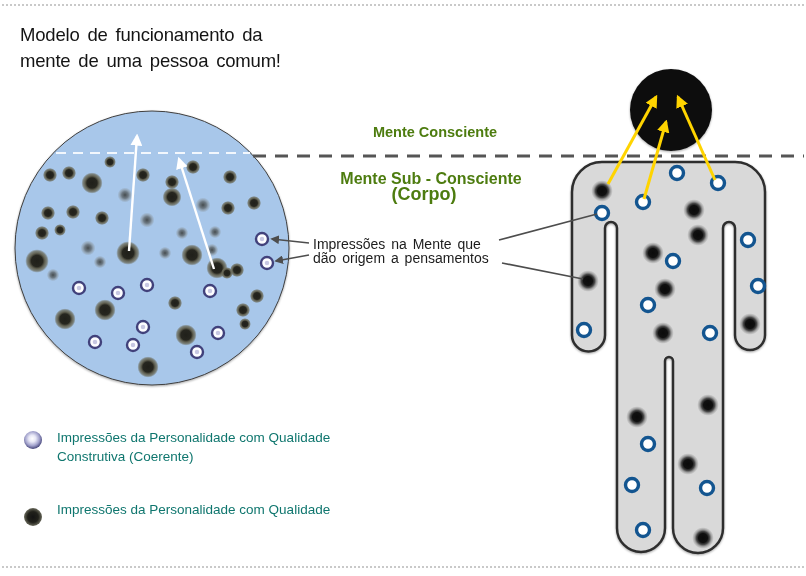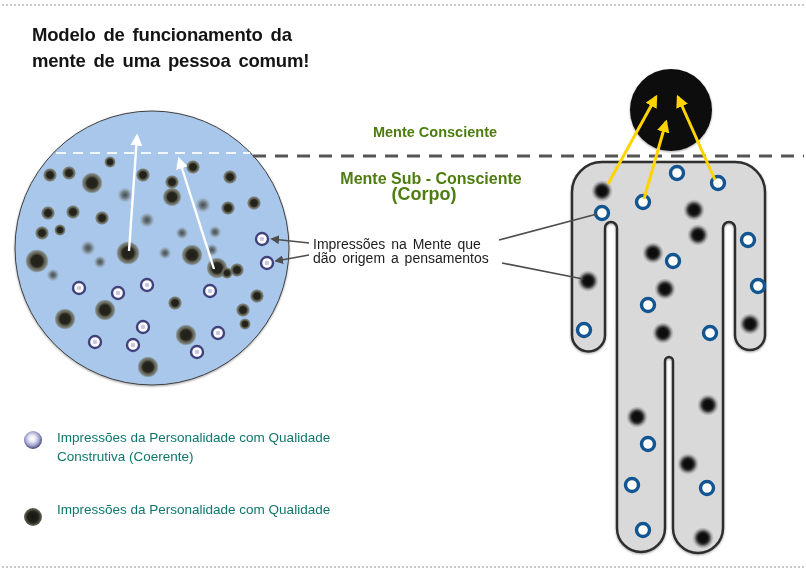--- a/index.html
+++ b/index.html
@@ -4,21 +4,21 @@
 <style>
   html,body{margin:0;padding:0;}
   body{
     width:806px;height:576px;position:relative;overflow:hidden;
     background:#ffffff;font-family:"Liberation Sans",sans-serif;color:#161616;
   }
   .page-border{position:absolute;left:2px;right:2px;height:0;border-top:2px dotted #c9c9c9;}
   #border-top{top:4px;}
   #border-bottom{top:566px;}
   .abs{position:absolute;}
-  .title-line{left:32px;font-size:18.5px;font-weight:700;letter-spacing:-0.2px;word-spacing:3px;color:#141414;white-space:nowrap;}
+  .title-line{left:20px;font-size:18.5px;font-weight:400;letter-spacing:-0.2px;word-spacing:3px;color:#141414;white-space:nowrap;}
   #title-line1{top:24px;}
   #title-line2{top:50px;}
   .zone-label{font-weight:700;text-align:center;white-space:nowrap;color:#4d7c0f;}
   #label-consciente{left:340px;top:124px;width:190px;font-size:14.5px;}
   #label-subconsciente{left:331px;top:170px;width:200px;font-size:16px;}
   #label-corpo{left:324px;top:184px;width:200px;font-size:18px;text-align:center;}
   .note-line{left:313px;font-size:14px;color:#1c1c1c;white-space:nowrap;word-spacing:2px;}
   #note-line1{top:230px;margin-top:6px;}
   #note-line2{top:250px;}
   .legend-text{left:57px;font-size:13.5px;line-height:18.5px;color:#0f766e;white-space:nowrap;}

